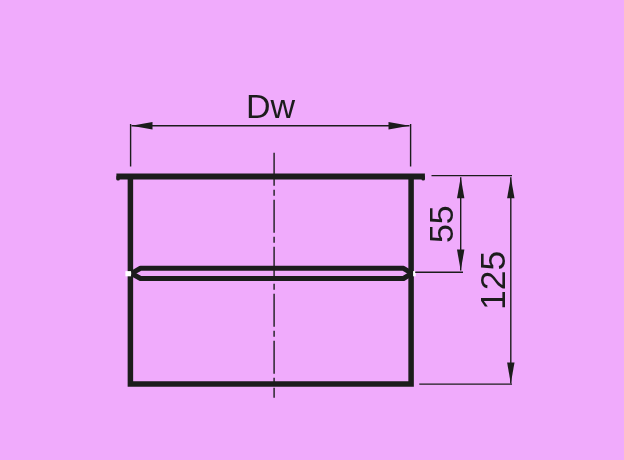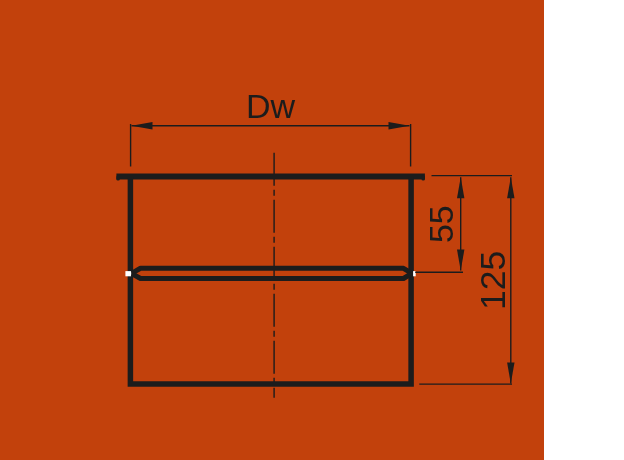--- a/index.html
+++ b/index.html
@@ -1,16 +1,16 @@
 <!DOCTYPE html>
 <html><head>
 <meta charset="utf-8">
 <style>
   html,body{margin:0;padding:0;background:#ffffff;}
-  .wrap{width:544px;height:460px;position:relative;background:#c2410c;overflow:hidden;}
+  .wrap{width:624px;height:460px;position:relative;background:#f0abfc;overflow:hidden;}
   svg{display:block;}
   text{font-family:"Liberation Sans",sans-serif;fill:#1c1c1c;}
 </style>
 </head>
 <body>
 <div class="wrap">
 <svg width="624" height="460" viewBox="0 0 624 460">
 
   <text x="270.5" y="118" font-size="34" text-anchor="middle">Dw</text>
 

